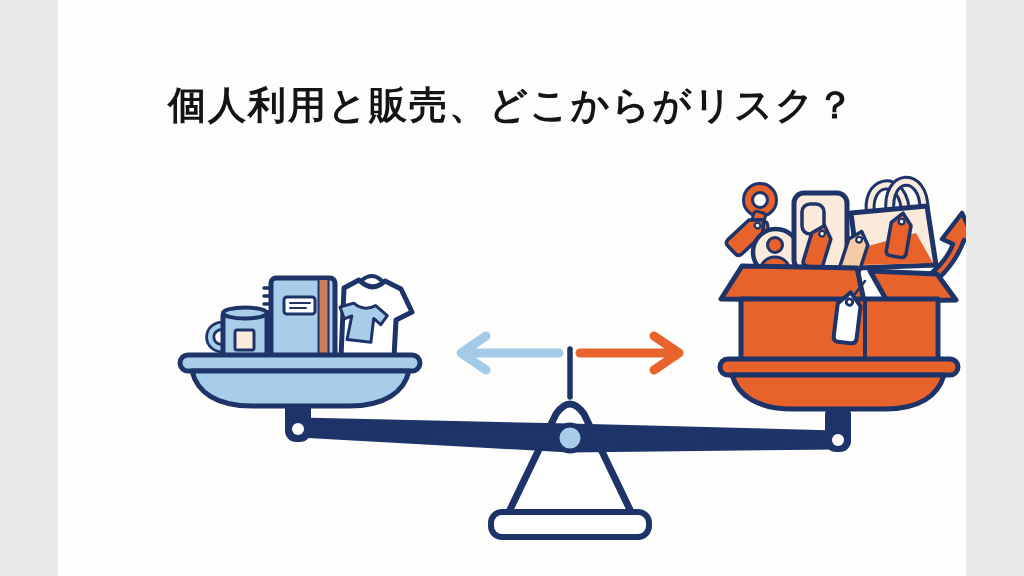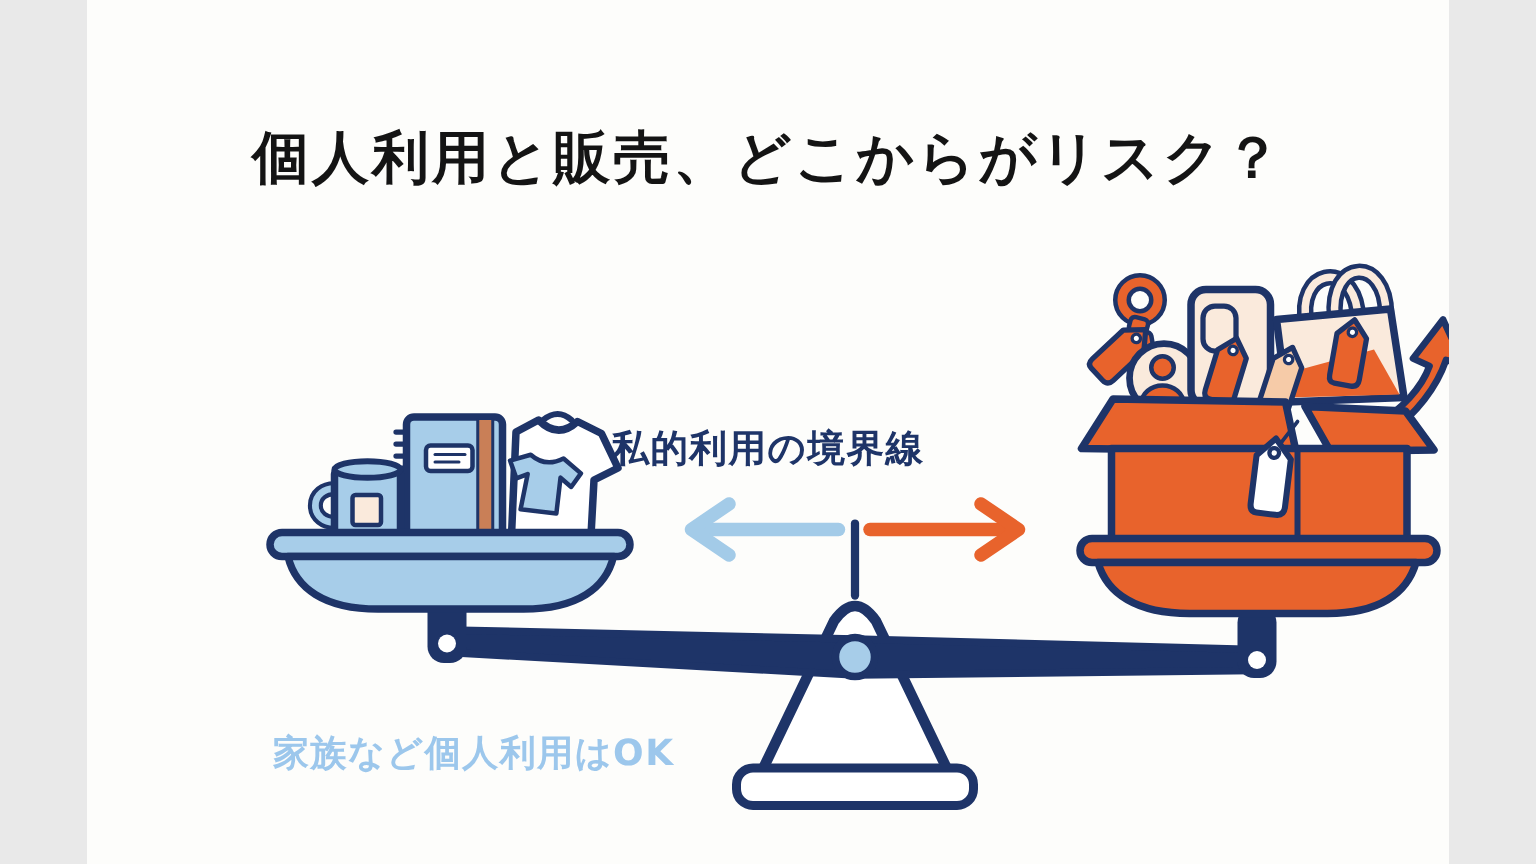--- a/index.html
+++ b/index.html
@@ -32,21 +32,20 @@
   .fw{fill:#fff;}
   .nf{fill:none;}
 </style>
 </head>
 <body>
 
 <div id="stage">
 
   <div class="title">個人利用と販売、どこからがリスク？</div>
 
-  <div class="blabel">私的利用の境界線</div>
 
   <svg class="scene" viewBox="0 0 1024 576">
 
     <line x1="512" y1="349" x2="512" y2="397" class="st" stroke-width="5.5"></line>
 
     <g>
       <line x1="406" y1="353" x2="501" y2="353" stroke="var(--arrow-blue,#a3cbe8)" stroke-width="9" fill="none"></line>
       <polyline points="428,336 403,353 428,370" stroke="var(--arrow-blue,#a3cbe8)" stroke-width="9" fill="none"></polyline>
     </g>
 
@@ -174,15 +173,14 @@
       </g>
 
       <rect x="767" y="404" width="26" height="48" rx="11" class="fn"></rect>
       <circle cx="780" cy="440" r="6" class="fw"></circle>
 
       <rect x="662" y="359" width="238" height="16" rx="8" class="fo st" stroke-width="5"></rect>
       <path d="M674 375 C680 396 700 409 735 409 L827 409 C861 409 880 396 886 375 Z" class="fo st" stroke-width="5"></path>
     </g>
   </svg>
 
-  <div class="cap cap-left">家族など個人利用はOK</div>
 
 </div>
 
 </body></html>

